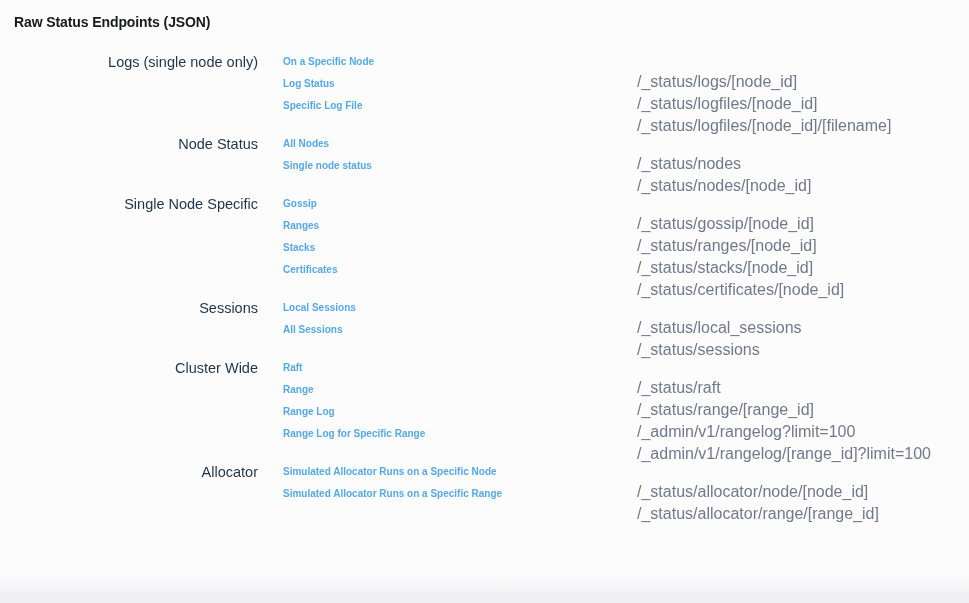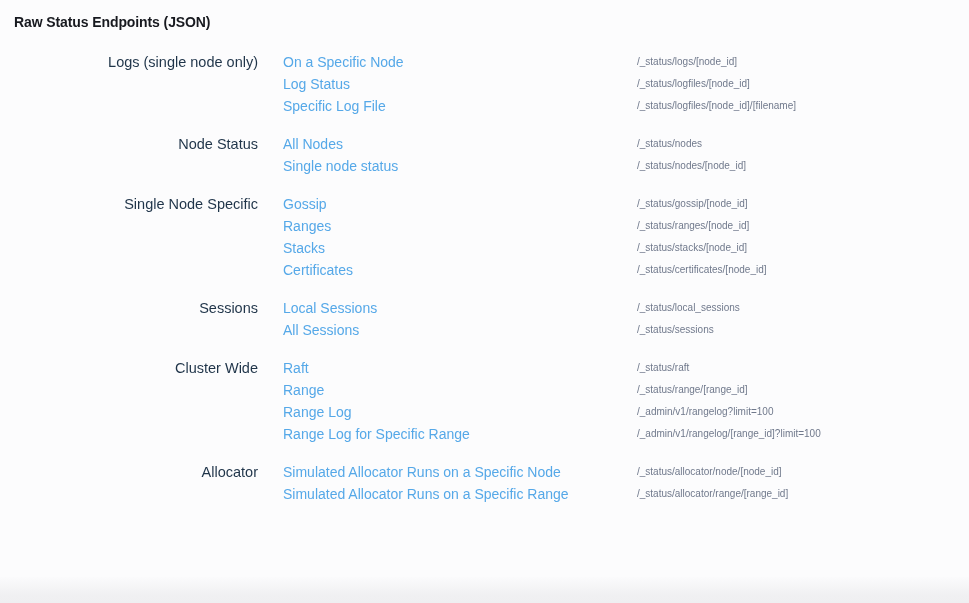--- a/index.html
+++ b/index.html
@@ -39,35 +39,36 @@
     text-align: right;
     font-size: 14.5px;
     font-weight: 500;
     line-height: 22px;
     color: var(--category, #1f3449);
     white-space: nowrap;
   }
   .row { display: contents; }
   .link {
     grid-column: 2;
-    font-size: 14px;
-    font-weight: 400;
+    font-size: 10px;
+    font-weight: 700;
     line-height: 22px;
     color: var(--link, #55a8e8);
     text-decoration: none;
     white-space: nowrap;
     cursor: pointer;
   }
   .path {
     grid-column: 3;
-    font-size: 10px;
+    font-size: 16px;
     font-weight: 400;
     line-height: 22px;
     color: var(--path, #70798c);
     white-space: nowrap;
+    margin-top: 20px;
   }
   .footer-strip {
     position: absolute;
     left: 0;
     bottom: 0;
     width: 100%;
     height: 26px;
     background: linear-gradient(to bottom, #fbfbfc 0%, #f0f0f2 70%, #efeff1 100%);
     pointer-events: none;
   }

